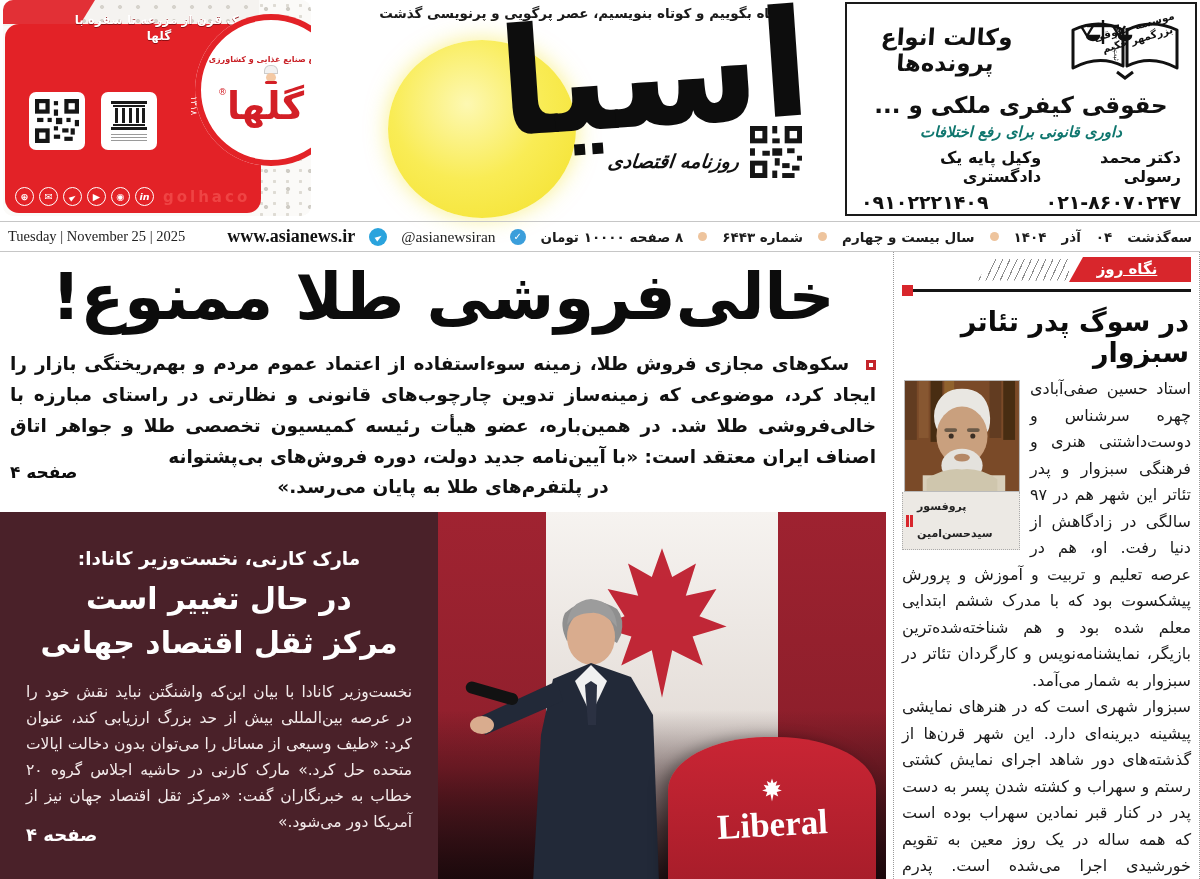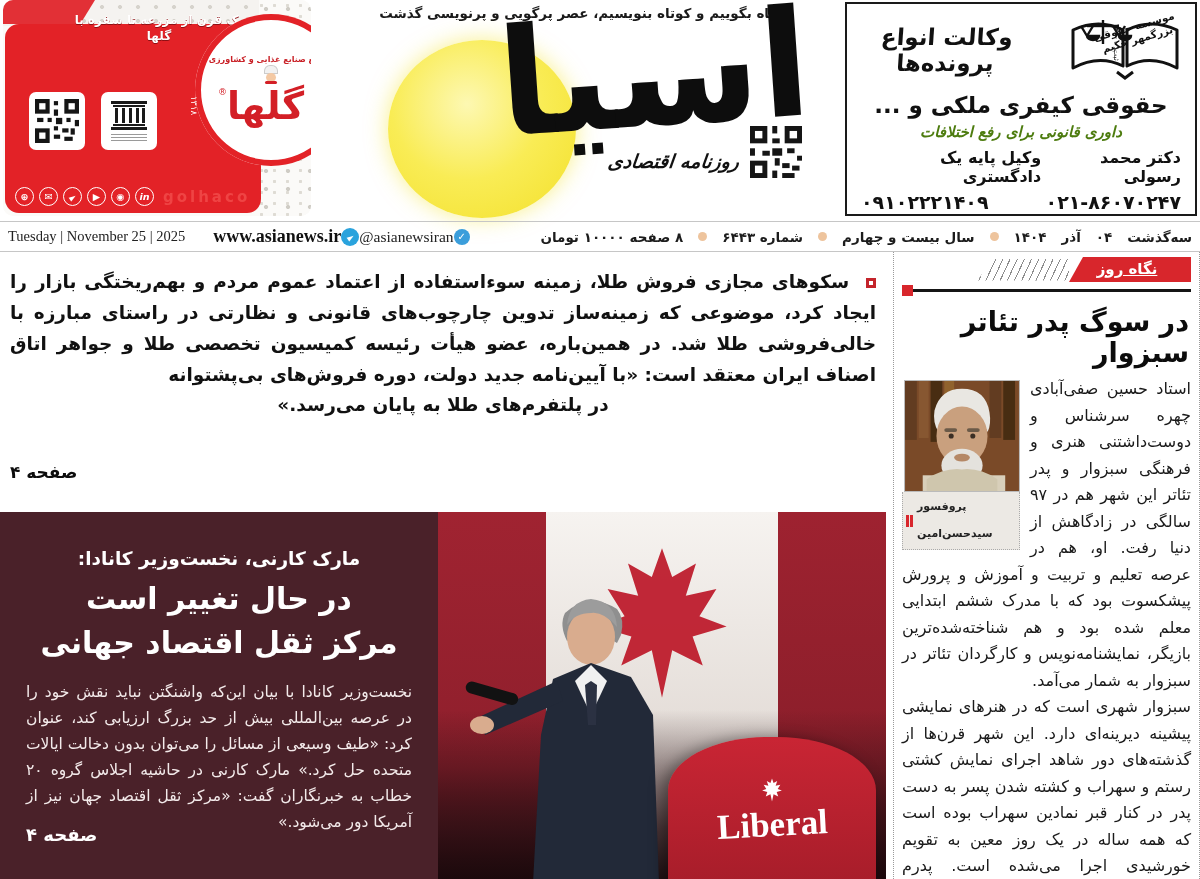--- a/index.html
+++ b/index.html
@@ -64,28 +64,28 @@
   
   .law { position:absolute; left:845px; top:2px; width:352px; height:214px; background:#fff; border:2.5px solid #1a1a1a;
     padding:6px 10px 8px; display:flex; flex-direction:column; direction:rtl; }
   .law-top { display:flex; direction:rtl; align-items:center; height:84px; }
   .law-headline { flex:1; text-align:center; font-size:23px; font-weight:900; color:#111; transform:skewX(-4deg); }
   .law-logo { position:relative; width:150px; height:80px; flex:0 0 150px; }
   .law-firm { position:absolute; right:8px; top:10px; transform:rotate(-16deg); font-size:10.5px; font-weight:bold;
     text-align:center; line-height:1.2; color:#111; }
   .law-reg { position:absolute; right:64px; top:14px; writing-mode:vertical-rl; font-size:7.5px; color:#111; }
   .law-line2 { text-align:center; font-size:23px; font-weight:900; color:#111; margin-top:2px; }
-  .law-line3 { text-align:center; font-size:15px; font-weight:bold; font-style:italic; color:#4d7c0f; margin-top:5px; }
+  .law-line3 { text-align:center; font-size:15px; font-weight:bold; font-style:italic; color:#0f766e; margin-top:5px; }
   .law-row { display:flex; justify-content:space-between; align-items:center; margin-top:7px; font-size:16px; font-weight:900; color:#111; padding:0 4px; }
   .law-row.phones { font-size:19px; margin-top:5px; }
 
   
   .dateline { position:absolute; top:221px; left:0; width:1200px; height:31px; border-top:1px solid #c6c6c6; border-bottom:1px solid #c6c6c6;
     display:flex; align-items:center; justify-content:space-between; padding:0 8px; }
-  .dl-en { display:flex; align-items:center; direction:ltr; }
+  .dl-en { display:flex; align-items:center; gap:14px; direction:ltr; }
   .dl-date { font-family:"Liberation Serif","DejaVu Serif",serif; font-size:14.5px; color:#222; }
   .dl-site { font-family:"Liberation Serif","DejaVu Serif",serif; font-size:18px; font-weight:bold; color:#111; margin-left:28px; }
   .tg-circ { width:18px; height:18px; border-radius:50%; background:#2aa3dd; color:#fff; font-size:9px;
     display:flex; align-items:center; justify-content:center; }
   .tg-circ i { display:inline-block; transform:rotate(-35deg); }
   .dl-handle { font-family:"Liberation Serif","DejaVu Serif",serif; font-size:15.5px; color:#222; }
   .vf-circ { width:16px; height:16px; border-radius:50%; background:#3b9edb; color:#fff; font-size:10px;
     display:flex; align-items:center; justify-content:center; }
   .dl-fa { display:flex; align-items:center; gap:15px; direction:rtl; font-size:13.5px; font-weight:bold; color:#1c1c1c; }
   .dot { width:9px; height:9px; border-radius:50%; background:#eec49d; display:inline-block; }
@@ -324,20 +324,21 @@
       <span class="dot"></span>
       <span>شماره ۶۴۴۳</span>
       <span class="dot"></span>
       <span>۸ صفحه ۱۰۰۰۰ تومان</span>
     </div>
   </div>
 
   <main class="main">
 
     <section class="lead">
+      <h1>خالی‌فروشی طلا ممنوع!</h1>
       <p class="lede">
         <span class="bullet-sq"></span>
         <span>سکوهای مجازی فروش طلا، زمینه سوءاستفاده از اعتماد عموم مردم و بهم‌ریختگی بازار را ایجاد کرد، موضوعی که زمینه‌ساز تدوین چارچوب‌های قانونی و نظارتی در راستای مبارزه با خالی‌فروشی طلا شد. در همین‌باره، عضو هیأت رئیسه کمیسیون تخصصی طلا و جواهر اتاق اصناف ایران معتقد است: «با آیین‌نامه جدید دولت، دوره فروش‌های بی‌پشتوانه</span>
       </p>
       <div class="lede-tail">در پلتفرم‌های طلا به پایان می‌رسد.»</div>
       <div class="pageref">صفحه ۴</div>
     </section>
 
     <section class="photo-strip">
       <div class="carney-box">

